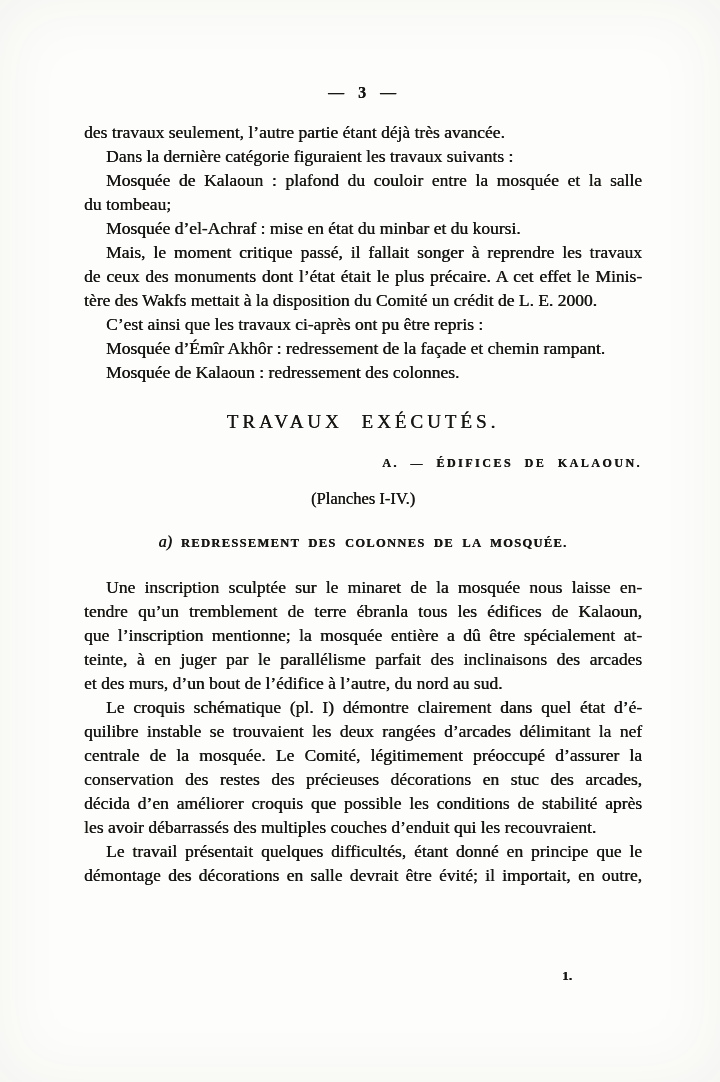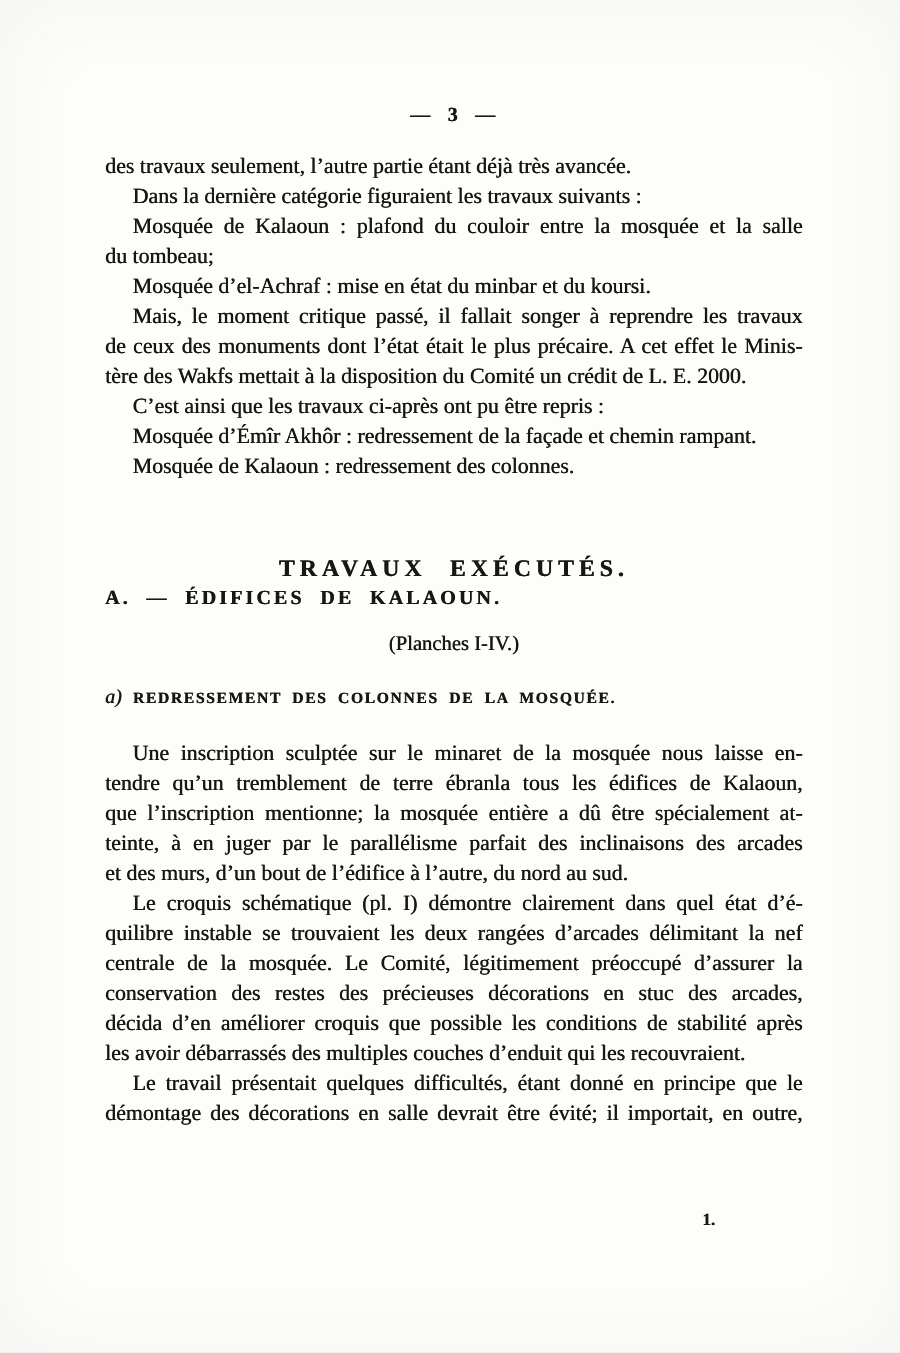--- a/index.html
+++ b/index.html
@@ -35,44 +35,46 @@
     text-align: left;
   }
   .ln.j {
     text-align: justify;
     text-align-last: justify;
   }
   .ln.i {
     text-indent: 22px;
   }
   .h-main {
-    margin-top: 60px;
+    margin-top: 26px;
     text-align: center;
-    font-weight: bold;
+    font-weight: normal;
     font-size: 19px;
     letter-spacing: 4px;
     word-spacing: 10px;
     line-height: 24px;
   }
   .h-section {
-    text-align: left;
+    margin-top: 18px;
+    text-align: right;
     font-weight: bold;
-    font-size: 16px;
+    font-size: 12px;
     letter-spacing: 2.5px;
     word-spacing: 6px;
     line-height: 22px;
   }
   .h-plates {
     margin-top: 14px;
     text-align: center;
     font-size: 16.5px;
     line-height: 22px;
   }
   .h-sub {
     margin-top: 22px;
+    text-align: center;
     line-height: 20px;
   }
   .h-sub .prefix {
     font-style: italic;
     font-size: 16px;
     margin-right: 9px;
   }
   .h-sub .title {
     font-weight: bold;
     font-size: 12.5px;

